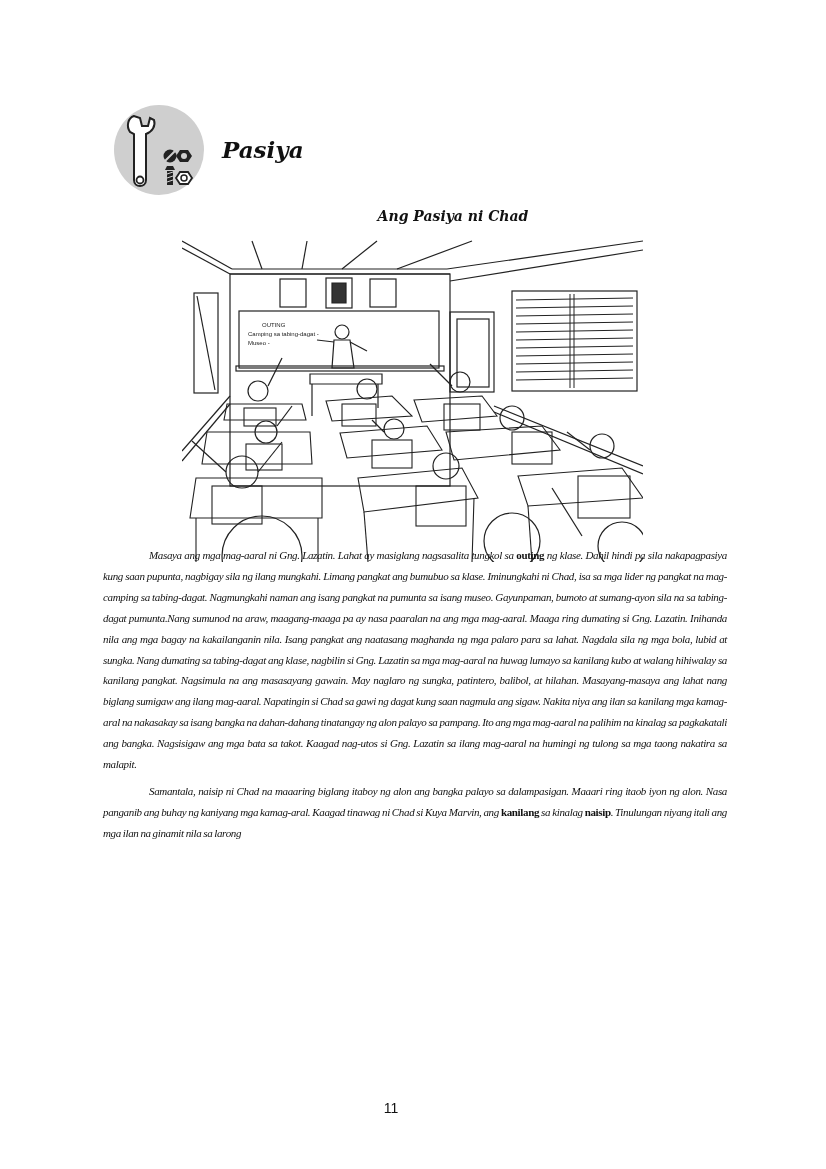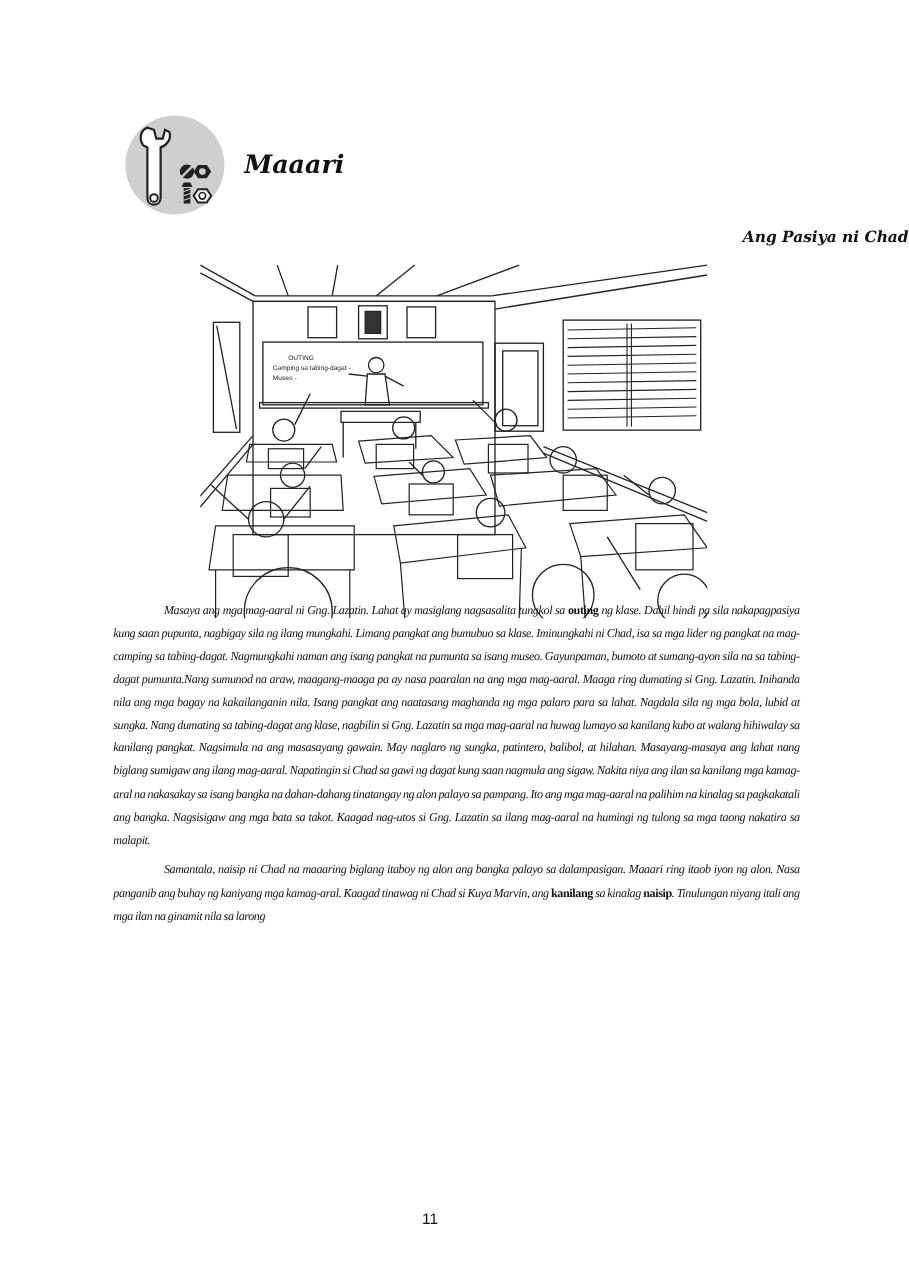--- a/index.html
+++ b/index.html
@@ -1,19 +1,19 @@
 <!DOCTYPE html>
 <html><head>
 <meta charset="utf-8">
 <style>
   html, body { margin: 0; padding: 0; background: #ffffff; }
   body { width: 826px; height: 1169px; position: relative; overflow: hidden; font-family: "DejaVu Serif", serif; color: #111; }
   .header-icon { position: absolute; left: 112px; top: 104px; width: 94px; height: 92px; }
   .section-title { position: absolute; left: 222px; top: 136px; font-family: "DejaVu Serif", serif; font-weight: bold; font-style: italic; font-size: 23px; color: #111; margin: 0; }
-  .story-title { position: absolute; left: 0; width: 826px; top: 208px; text-align: right; font-weight: bold; font-style: italic; font-size: 14px; padding-left: 80px; box-sizing: border-box; }
+  .story-title { position: absolute; left: 0; width: 826px; top: 208px; text-align: center; font-weight: bold; font-style: italic; font-size: 14px; padding-left: 80px; box-sizing: border-box; }
   .illustration { position: absolute; left: 182px; top: 236px; width: 461px; height: 326px; }
   .body-text { position: absolute; left: 103px; width: 624px; top: 545px; font-family: Liberation Serif, serif; font-style: italic; font-size: 11px; line-height: 20.9px; text-align: justify; letter-spacing: -0.35px; word-spacing: -0.5px; }
   .body-text p { margin: 0 0 6px 0; text-indent: 46px; }
   .body-text b { font-style: normal; font-weight: bold; }
   .page-number { position: absolute; left: 0; width: 782px; top: 1100px; text-align: center; font-family: "Liberation Sans", sans-serif; font-size: 14px; }
 </style>
 </head>
 <body>
 
 <div class="header-icon">
@@ -33,21 +33,21 @@
     <rect x="55" y="67" width="6" height="14" fill="#222"></rect>
     <line x1="55" y1="70" x2="61" y2="68" stroke="#cfcfcf" stroke-width="1"></line>
     <line x1="55" y1="74" x2="61" y2="72" stroke="#cfcfcf" stroke-width="1"></line>
     <line x1="55" y1="78" x2="61" y2="76" stroke="#cfcfcf" stroke-width="1"></line>
 
     <polygon points="68,68 76,68 80,74 76,80 68,80 64,74" fill="#fff" stroke="#222" stroke-width="1.8"></polygon>
     <circle cx="72" cy="74" r="3" fill="#fff" stroke="#222" stroke-width="1.5"></circle>
   </svg>
 </div>
 
-<h1 class="section-title">Maaari</h1>
+<h1 class="section-title">Pasiya</h1>
 
 <div class="story-title">Ang Pasiya ni Chad</div>
 
 <div class="illustration">
   <svg width="461" height="326" viewBox="0 0 461 326" fill="none" stroke="#222" stroke-width="1.2">
 
     <line x1="0" y1="5" x2="50" y2="33"></line>
     <line x1="0" y1="12" x2="48" y2="38"></line>
     <line x1="50" y1="33" x2="265" y2="33"></line>
     <line x1="48" y1="38" x2="268" y2="38"></line>

